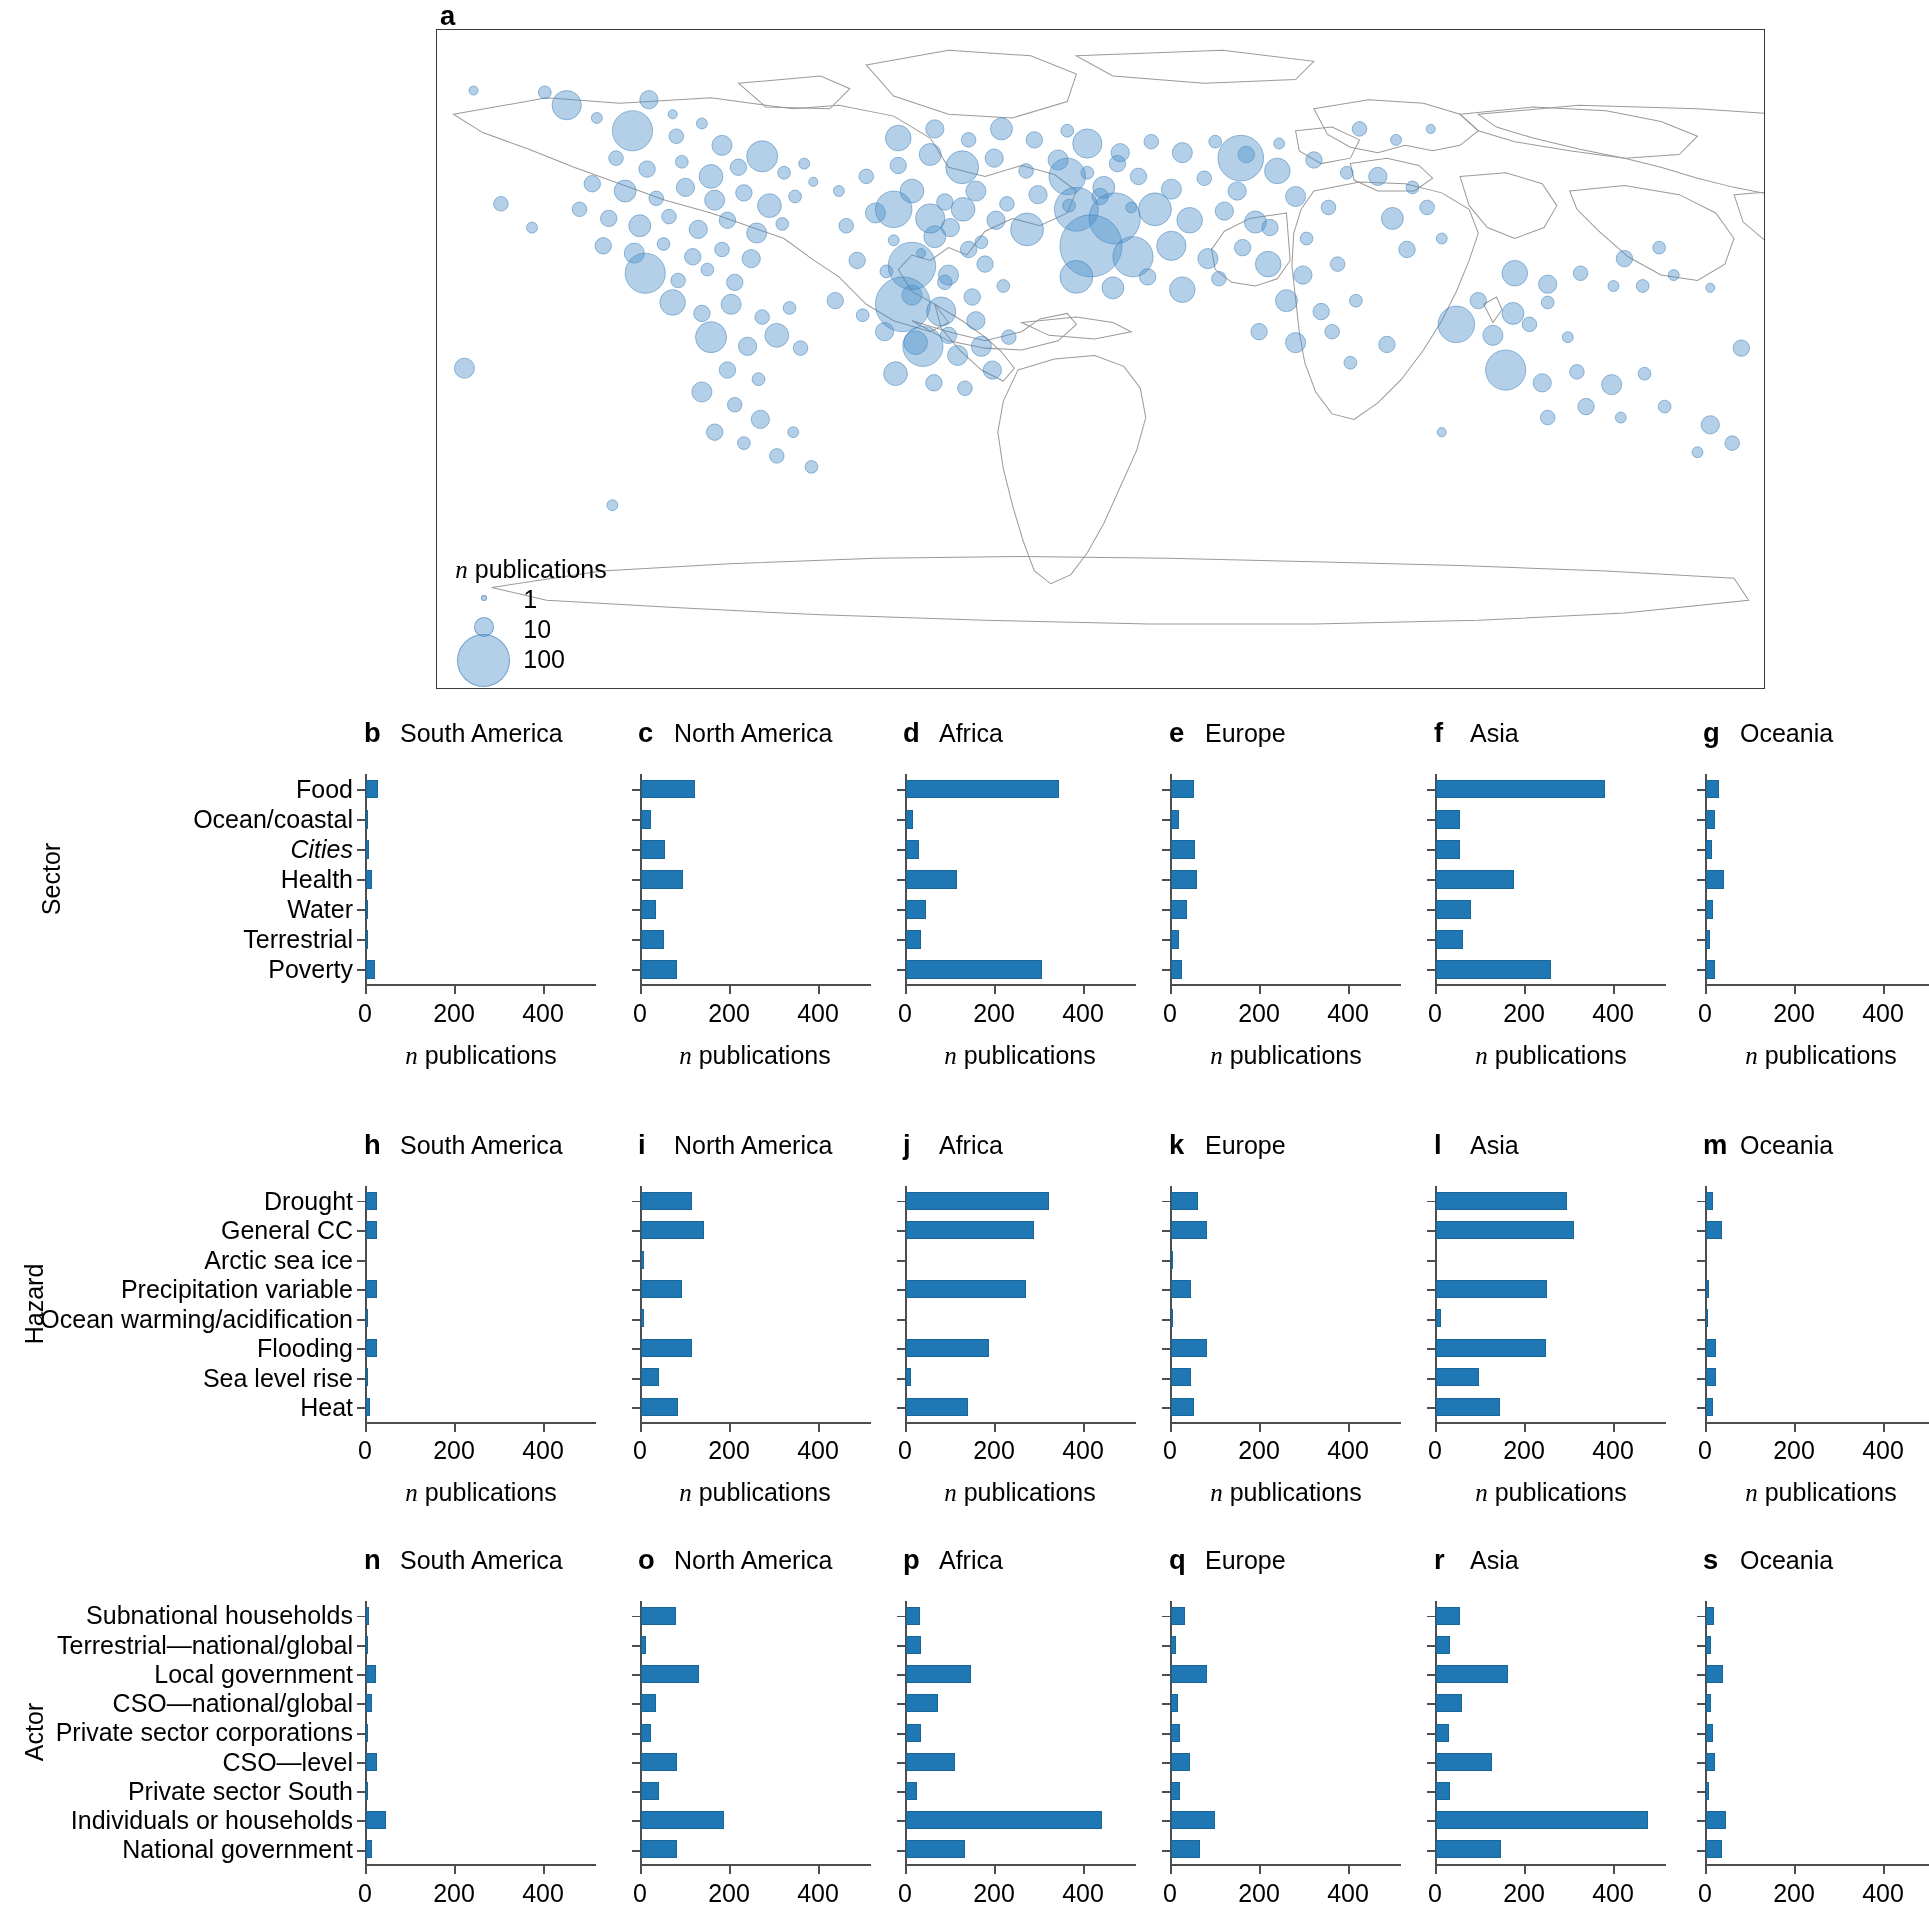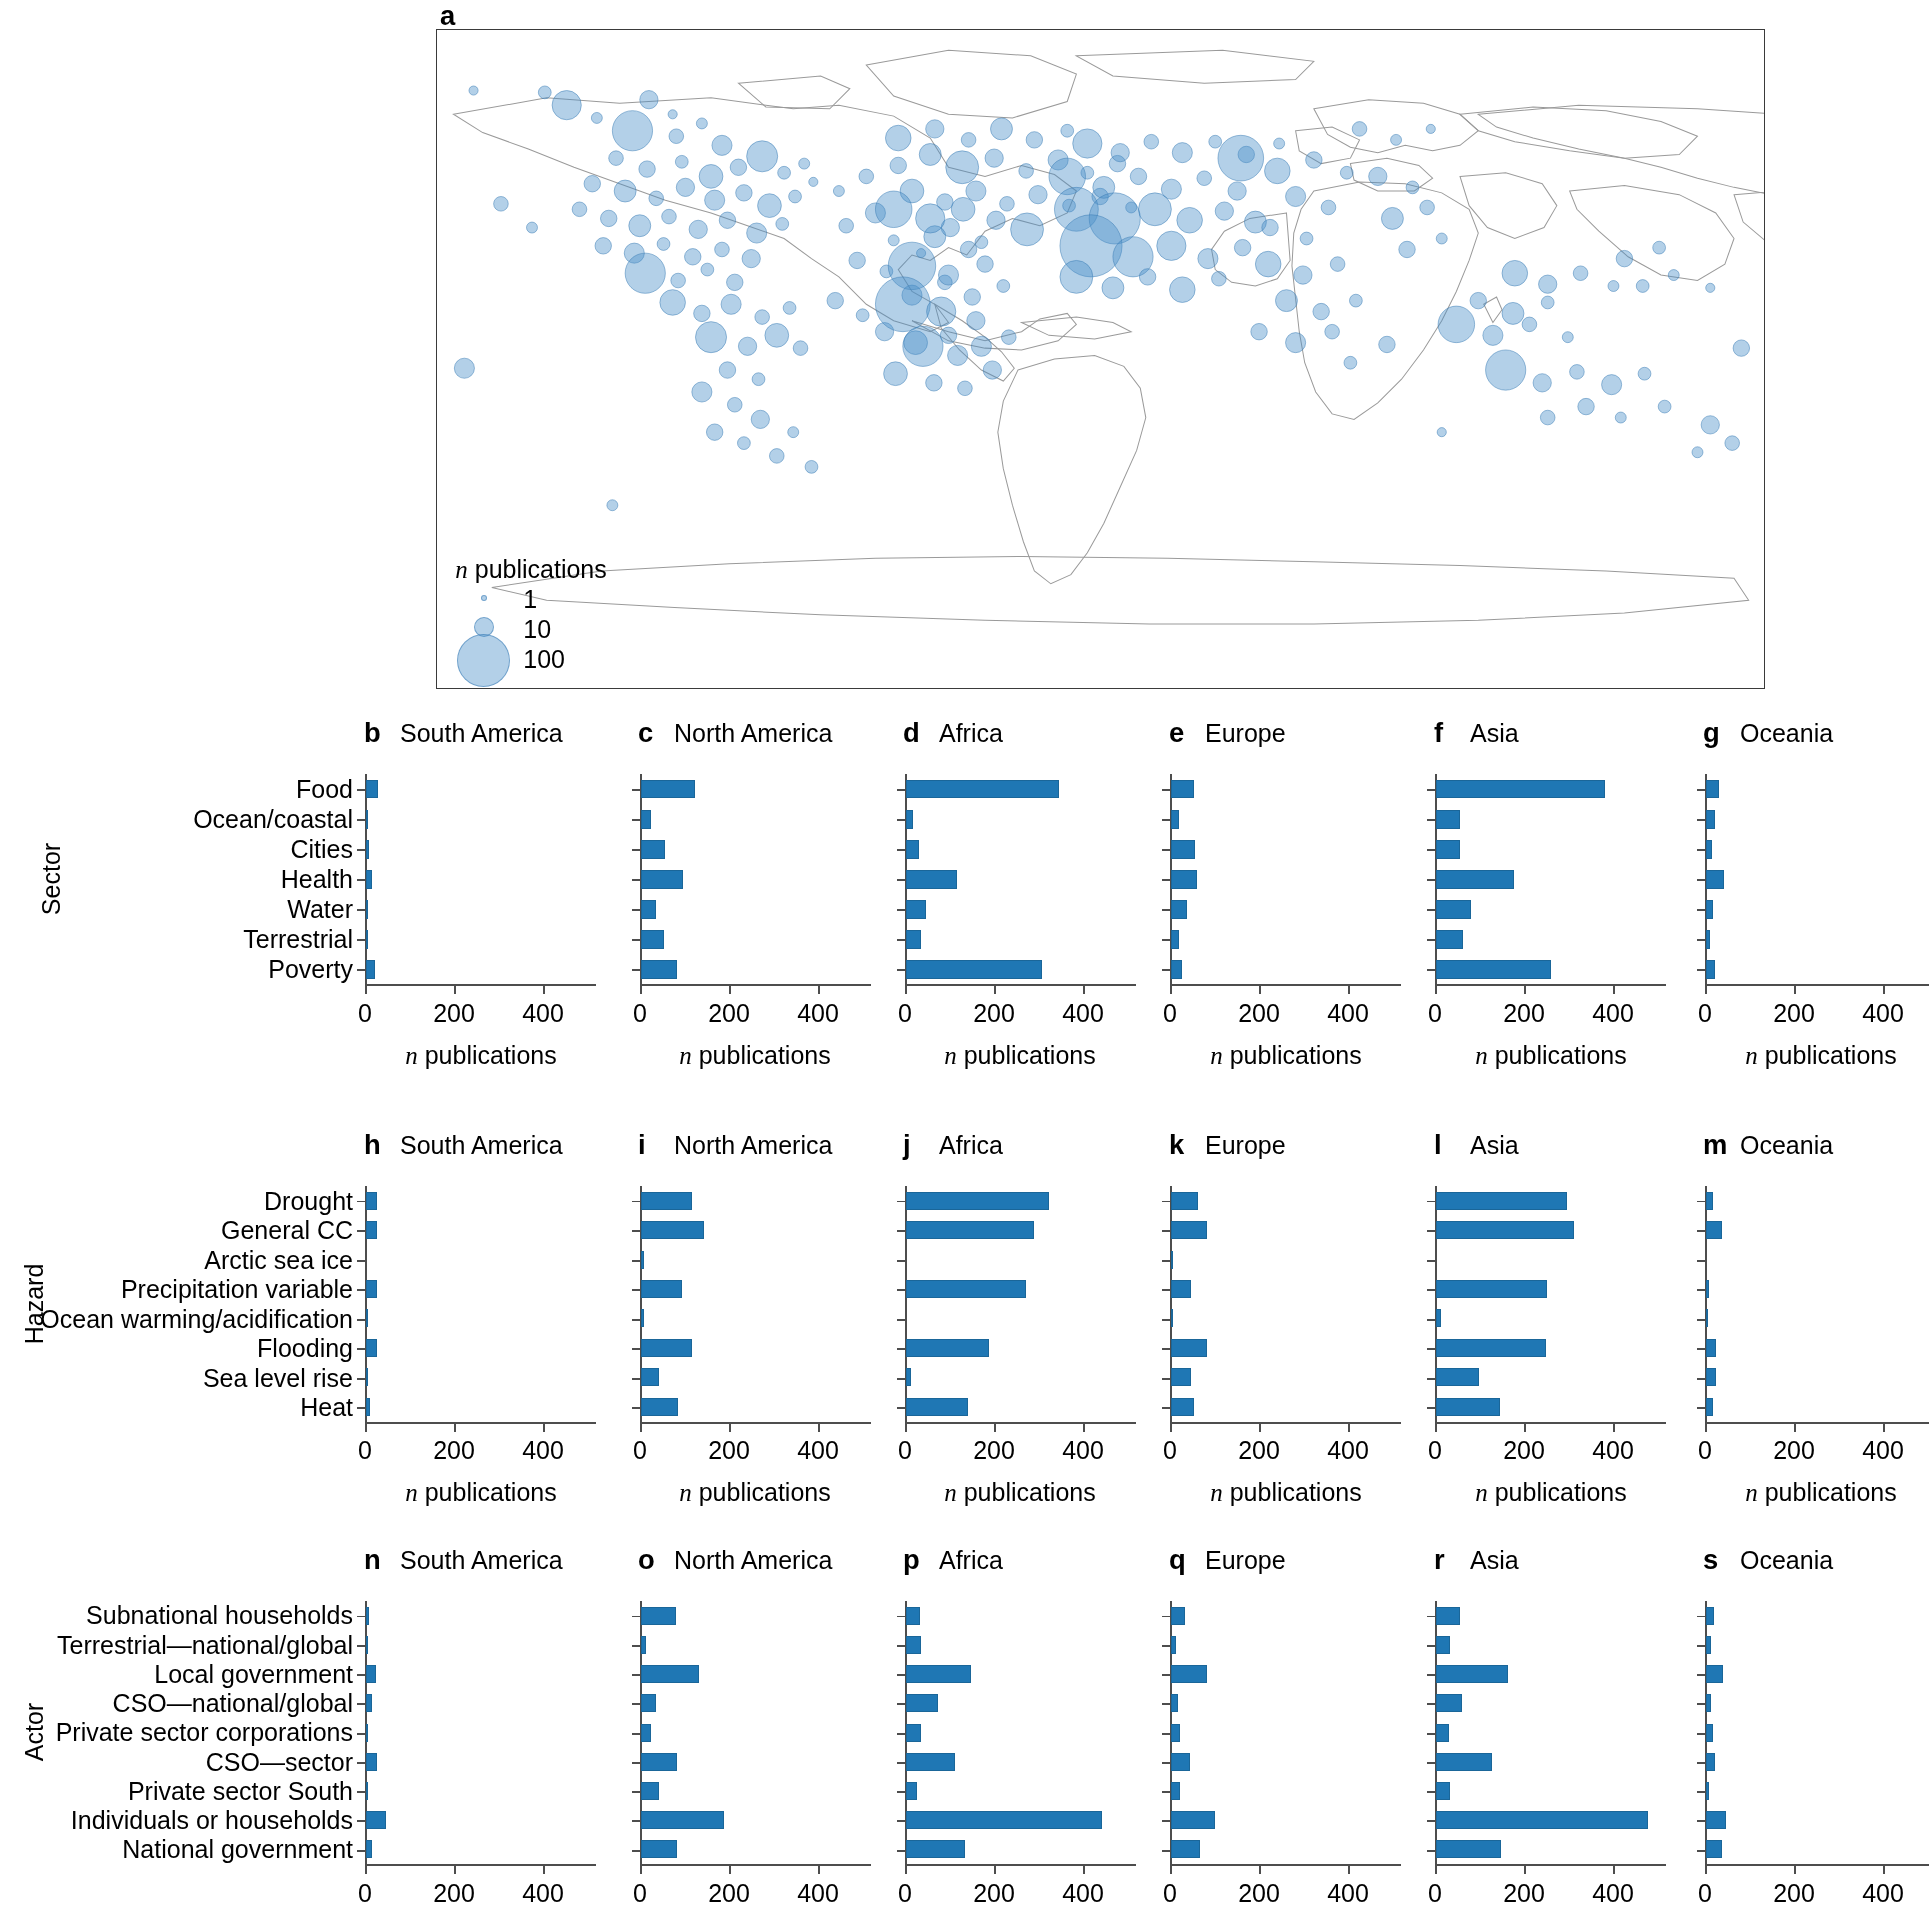--- a/index.html
+++ b/index.html
@@ -362,21 +362,21 @@
     </div>
   </div>
 </div>
 
 <div id="rows-host">
     <div class="row-block" style="top: 0px;">
       <div class="row-label" style="left: 37px; top: 879px; transform: rotate(-90deg) translate(-50%, 0px);">Sector</div>
       <div class="cat-labels" style="left: 0px; top: 0px; width: 353px;">
         <div style="top: 789px;">Food</div>
         <div style="top: 819px;">Ocean/coastal</div>
-        <div style="top: 849px;">Cities</div>
+        <div style="top: 849px; font-style: italic;">Cities</div>
         <div style="top: 879px;">Health</div>
         <div style="top: 909px;">Water</div>
         <div style="top: 939px;">Terrestrial</div>
         <div style="top: 969px;">Poverty</div>
       </div>
       <div class="panel" style="left: 0px;">
         <div class="plet" style="left: 364px; top: 717px;">b</div>
         <div class="ptitle" style="left: 400px; top: 719px;">South America</div>
         <div class="plot" style="left: 365px; top: 774px; width: 231px; height: 210px;">
           <div class="yaxis" style="height: 210px;"></div>
@@ -745,21 +745,21 @@
       </div>
     </div>
     <div class="row-block" style="top: 0px;">
       <div class="row-label" style="left: 20px; top: 1732px; transform: rotate(-90deg) translate(-50%, 0px);">Actor</div>
       <div class="cat-labels" style="left: 0px; top: 0px; width: 353px;">
         <div style="top: 1615px;">Subnational households</div>
         <div style="top: 1645px;">Terrestrial—national/global</div>
         <div style="top: 1674px;">Local government</div>
         <div style="top: 1703px;">CSO—national/global</div>
         <div style="top: 1732px;">Private sector corporations</div>
-        <div style="top: 1762px;">CSO—sector</div>
+        <div style="top: 1762px;">CSO—level</div>
         <div style="top: 1791px;">Private sector South</div>
         <div style="top: 1820px;">Individuals or households</div>
         <div style="top: 1849px;">National government</div>
       </div>
       <div class="panel" style="left: 0px;">
         <div class="plet" style="left: 364px; top: 1544px;">n</div>
         <div class="ptitle" style="left: 400px; top: 1546px;">South America</div>
         <div class="plot" style="left: 365px; top: 1601px; width: 231px; height: 263px;">
           <div class="yaxis" style="height: 263px;"></div>
           <div class="xaxis" style="top: 263px; width: 231px;"></div>

